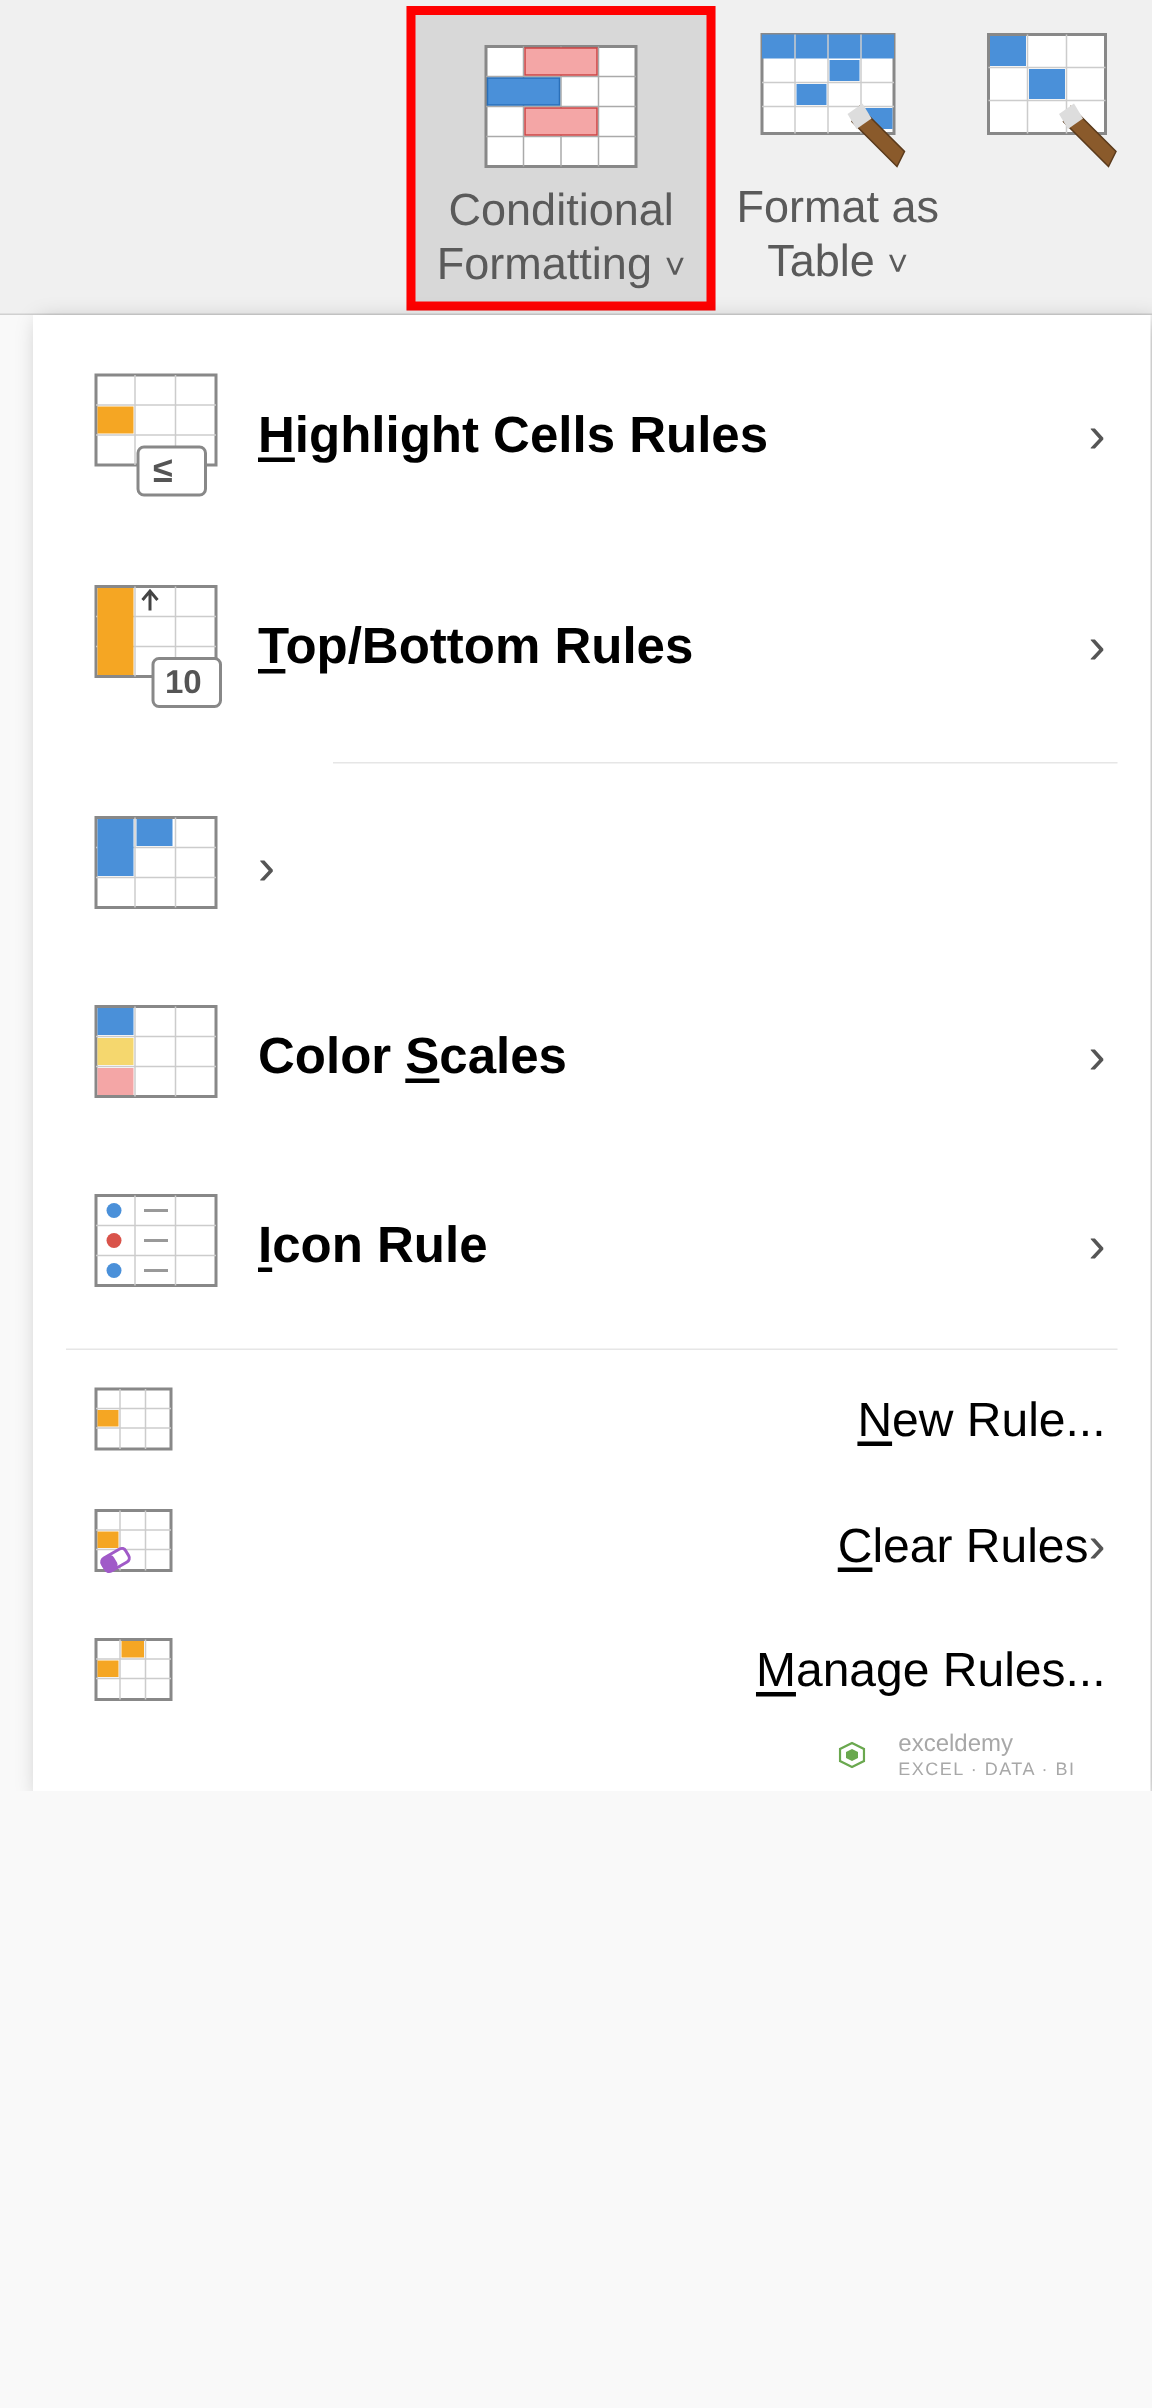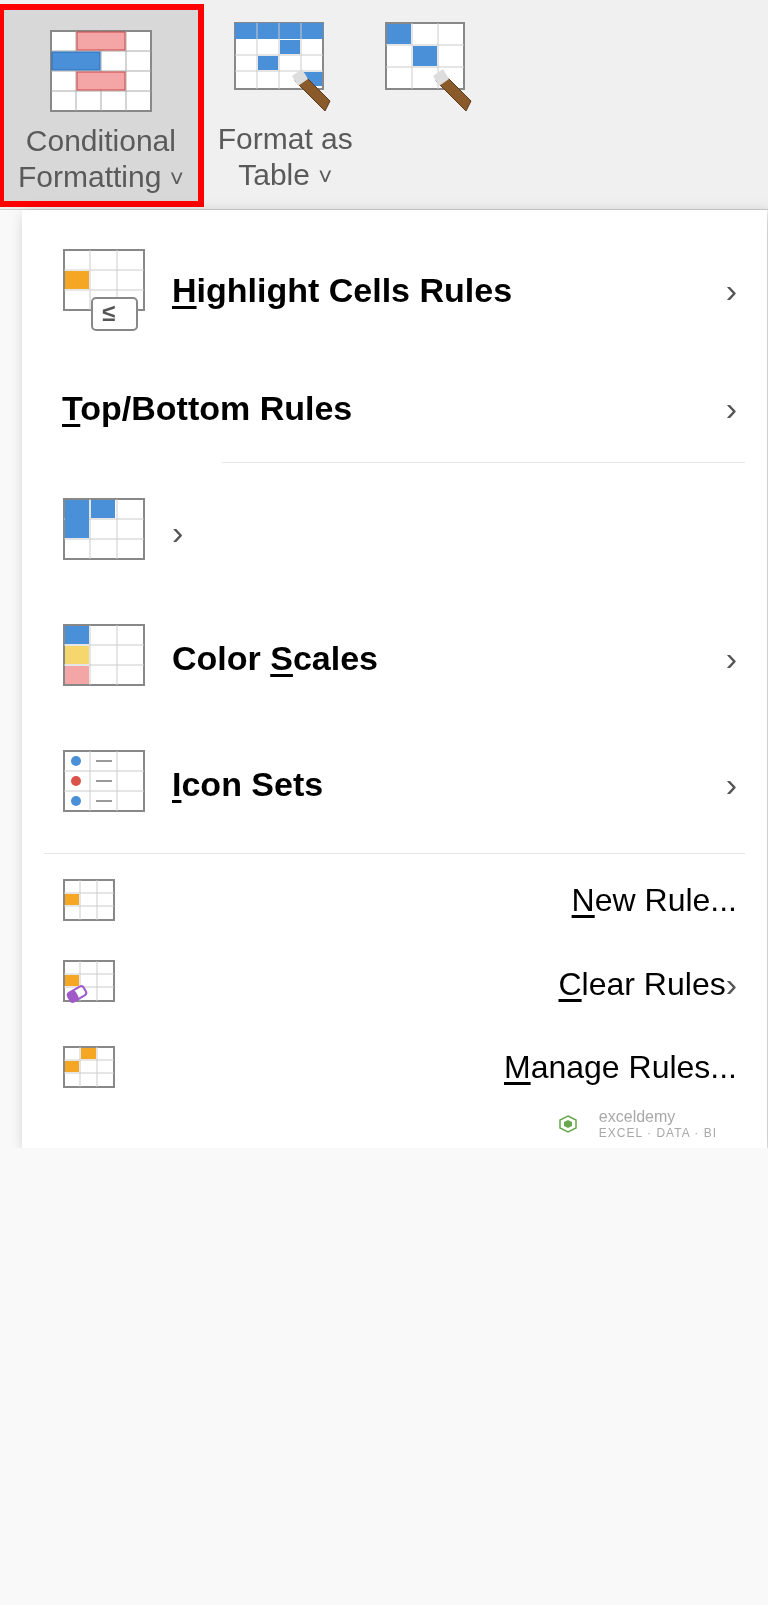--- a/index.html
+++ b/index.html
@@ -6,20 +6,21 @@
 body {
   font-family: "Segoe UI", Arial, sans-serif;
   background: #f9f9f9;
   width: 768px;
 }
 .ribbon {
   display: flex;
   background: #f0f0f0;
   border-bottom: 1px solid #d0d0d0;
   padding: 10px 0 8px 0;
+  justify-content: flex-end;
 }
 .ribbon-button {
   display: flex;
   flex-direction: column;
   align-items: center;
   justify-content: flex-start;
   padding: 6px 14px 6px 14px;
   cursor: pointer;
   color: #5a5a5a;
   font-size: 30px;
@@ -183,20 +184,33 @@
         <rect x="3" y="23" width="24" height="18" fill="#f5a623"></rect>
         <rect x="30" y="50" width="45" height="32" rx="4" fill="#fff" stroke="#888" stroke-width="2"></rect>
         <text x="40" y="73" font-size="24" fill="#555">≤</text>
       </svg>
     </div>
     <div class="menu-label"><span class="u">H</span><span>ighlight Cells Rules</span></div>
     <div class="menu-arrow">›</div>
   </div>
 
   <div class="menu-item">
+    <div class="menu-icon">
+      <svg width="100" height="85" viewBox="0 0 100 85">
+        <rect x="2" y="2" width="80" height="60" fill="#fff" stroke="#888" stroke-width="2"></rect>
+        <line x1="2" y1="22" x2="82" y2="22" stroke="#ccc"></line>
+        <line x1="2" y1="42" x2="82" y2="42" stroke="#ccc"></line>
+        <line x1="28" y1="2" x2="28" y2="62" stroke="#ccc"></line>
+        <line x1="55" y1="2" x2="55" y2="62" stroke="#ccc"></line>
+        <rect x="3" y="3" width="24" height="58" fill="#f5a623"></rect>
+        <path d="M 38 18 L 38 6 M 33 11 L 38 5 L 43 11" fill="none" stroke="#444" stroke-width="2"></path>
+        <rect x="40" y="50" width="45" height="32" rx="4" fill="#fff" stroke="#888" stroke-width="2"></rect>
+        <text x="48" y="73" font-size="22" fill="#555">10</text>
+      </svg>
+    </div>
     <div class="menu-label"><span class="u">T</span><span>op/Bottom Rules</span></div>
     <div class="menu-arrow">›</div>
   </div>
 
   <hr class="divider">
 
   <div class="menu-item">
     <div class="menu-icon">
       <svg width="90" height="70" viewBox="0 0 90 70">
         <rect x="2" y="2" width="80" height="60" fill="#fff" stroke="#888" stroke-width="2"></rect>
@@ -237,21 +251,21 @@
         <line x1="28" y1="2" x2="28" y2="62" stroke="#ccc"></line>
         <line x1="55" y1="2" x2="55" y2="62" stroke="#ccc"></line>
         <circle cx="14" cy="12" r="5" fill="#4a90d9"></circle>
         <circle cx="14" cy="32" r="5" fill="#d9534a"></circle>
         <circle cx="14" cy="52" r="5" fill="#4a90d9"></circle>
         <line x1="34" y1="12" x2="50" y2="12" stroke="#999" stroke-width="2"></line>
         <line x1="34" y1="32" x2="50" y2="32" stroke="#999" stroke-width="2"></line>
         <line x1="34" y1="52" x2="50" y2="52" stroke="#999" stroke-width="2"></line>
       </svg>
     </div>
-    <div class="menu-label"><span class="u">I</span><span>con Sets</span></div>
+    <div class="menu-label"><span class="u">I</span><span>con Rule</span></div>
     <div class="menu-arrow">›</div>
   </div>
 
   <hr class="divider full">
 
   <div class="menu-item small">
     <div class="menu-icon" style="width:75px;flex:0 0 75px">
       <svg width="55" height="45" viewBox="0 0 55 45">
         <rect x="2" y="2" width="50" height="40" fill="#fff" stroke="#888" stroke-width="2"></rect>
         <line x1="2" y1="15" x2="52" y2="15" stroke="#ccc"></line>

